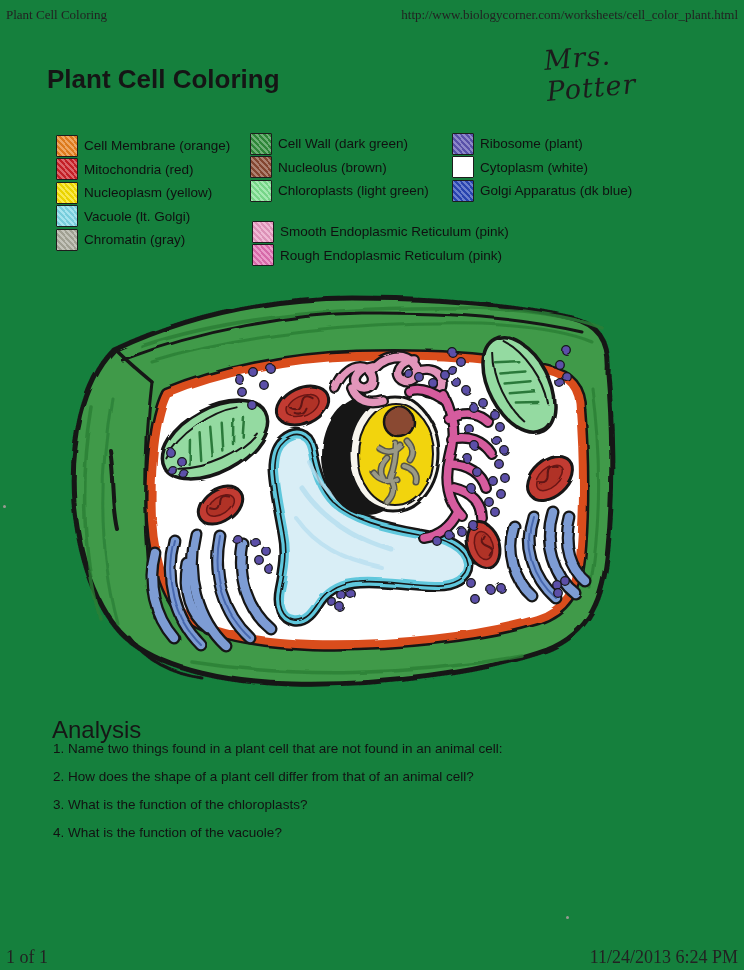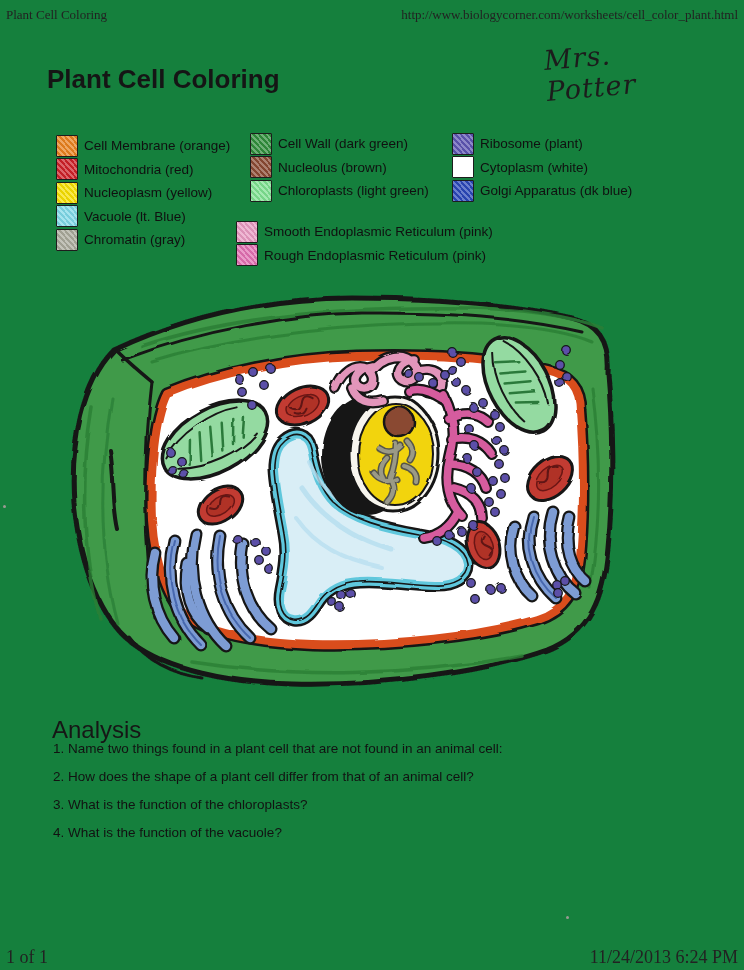--- a/index.html
+++ b/index.html
@@ -17,21 +17,21 @@
   #signature{position:absolute;left:545px;top:38px;width:160px;
              font-family:"DejaVu Serif",serif;font-style:italic;font-size:27px;
              transform:rotate(-5deg);color:#1c1c1c;letter-spacing:1px;}
   
   #title{position:absolute;left:47px;top:64px;font-size:26px;font-weight:bold;color:#151515;}
   
   .lcol{position:absolute;}
   #lcol1{left:56px;top:134px;text-align:center;}
   #lcol2{left:250px;top:132px;}
   #lcol3{left:452px;top:132px;}
-  #lerb {left:236px;top:220px;}
+  #lerb {left:252px;top:220px;}
   .lrow{display:flex;align-items:center;height:23.5px;}
   .sw{width:20px;height:20px;border:1.6px solid #1d1d1d;margin-right:6px;flex:0 0 auto;
       background-image:repeating-linear-gradient(48deg,rgba(255,255,255,.30) 0 2px,rgba(0,0,0,0.05) 2px 4px);
       border-radius:1px;}
   .sw.plain{background-image:none;}
   .lbl{font-size:13.5px;white-space:nowrap;color:#101010;}
   
   #analysis-h{position:absolute;left:52px;top:716px;font-size:24px;font-weight:normal;}
   .q{position:absolute;left:53px;font-size:13.5px;color:#121212;white-space:nowrap;}
   #q1{top:741px;} #q2{top:769px;} #q3{top:797px;} #q4{top:825px;}
@@ -58,21 +58,21 @@
     <div class="lrow">
       <span class="sw" style="background-color: rgb(205, 33, 40);"></span>
       <span class="lbl">Mitochondria (red)</span>
     </div>
     <div class="lrow">
       <span class="sw" style="background-color: rgb(246, 222, 0);"></span>
       <span class="lbl">Nucleoplasm (yellow)</span>
     </div>
     <div class="lrow">
       <span class="sw" style="background-color: rgb(127, 216, 232);"></span>
-      <span class="lbl">Vacuole (lt. Blue)</span>
+      <span class="lbl">Vacuole (lt. Golgi)</span>
     </div>
     <div class="lrow">
       <span class="sw" style="background-color: rgb(169, 169, 155);"></span>
       <span class="lbl">Chromatin (gray)</span>
     </div>
   </div>
 
   <div class="lcol" id="lcol2">
     <div class="lrow">
       <span class="sw" style="background-color: rgb(47, 141, 59);"></span>

